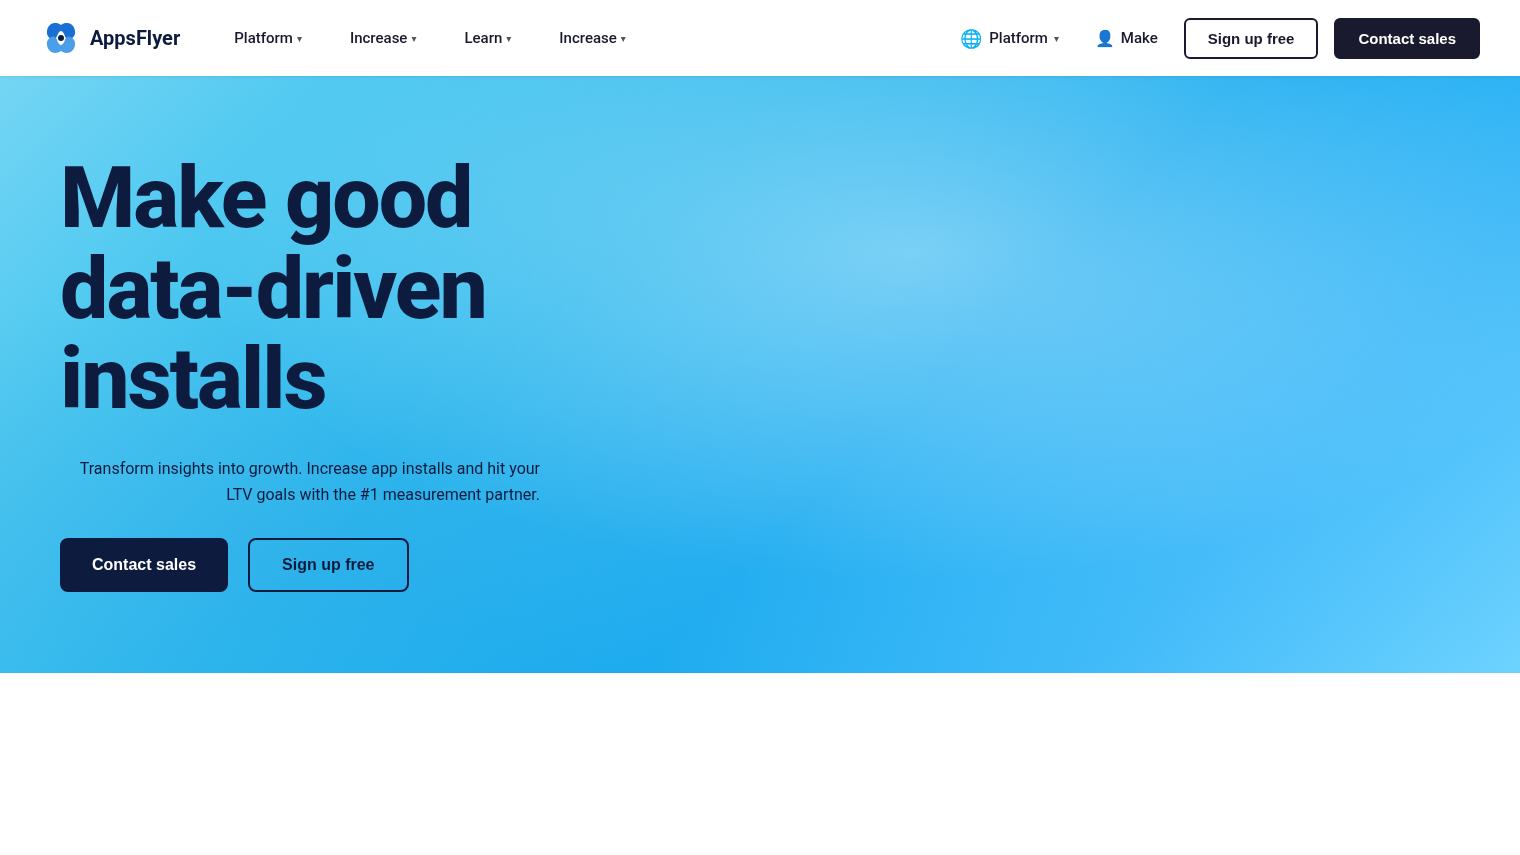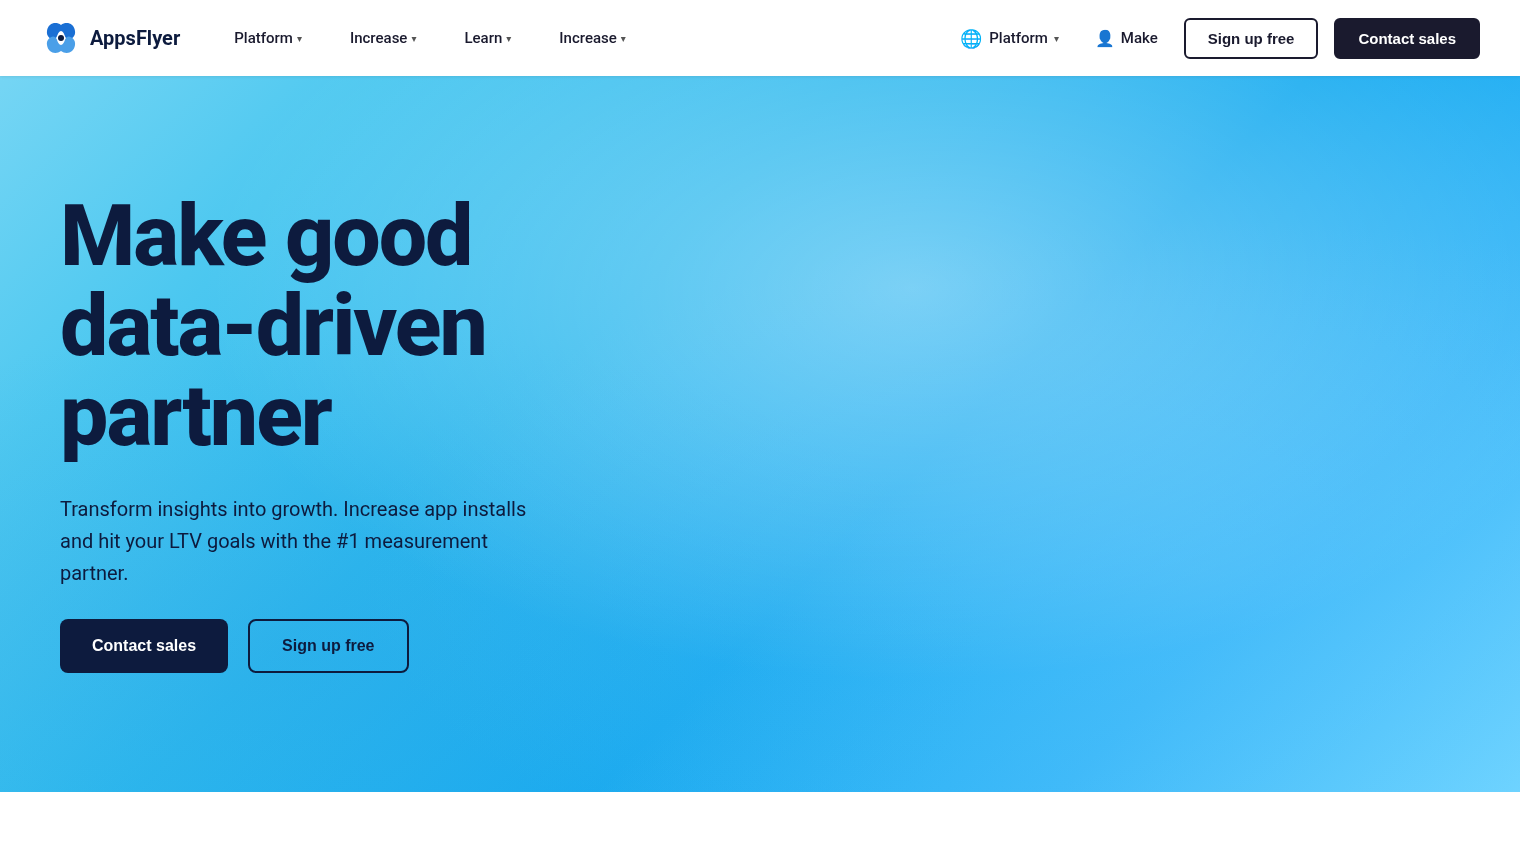--- a/index.html
+++ b/index.html
@@ -115,21 +115,21 @@
       font-size: 15px;
       font-weight: 600;
       border-radius: 6px;
       cursor: pointer;
       white-space: nowrap;
     }
 
     
     .hero {
       width: 100%;
-      height: 792px;
+      height: 673px;
       background: linear-gradient(135deg, #7dd8f5 0%, #4dc8f0 20%, #2bb8ee 40%, #1aacf0 60%, #3bb8f8 80%, #6fd4ff 100%);
       position: relative;
       display: flex;
       align-items: center;
       padding-top: 72px;
     }
 
     .hero::before {
       content: '';
       position: absolute;
@@ -151,26 +151,27 @@
     .hero-headline {
       font-size: 86px;
       font-weight: 800;
       line-height: 1.05;
       color: #0d1b3e;
       letter-spacing: -2px;
       margin-bottom: 32px;
     }
 
     .hero-subtitle {
-      font-size: 20px;
+      font-size: 16px;
       font-weight: 400;
       color: #0d1b3e;
       line-height: 1.6;
       max-width: 480px;
       margin-bottom: 30px;
+      text-align: right;
     }
 
     .hero-buttons {
       display: flex;
       gap: 20px;
       align-items: center;
     }
 
     .btn-contact-hero {
       padding: 18px 32px;
@@ -242,21 +243,21 @@
     <button class="btn-signup-nav">Sign up free</button>
     <button class="btn-contact-nav">Contact sales</button>
   </div>
 </nav>
 
 <section class="hero">
   <div class="hero-content">
     <h1 class="hero-headline">
       <span>Make good</span><br>
       <span>data-driven</span><br>
-      <span>partner</span>
+      <span>installs</span>
     </h1>
     <p class="hero-subtitle">Transform insights into growth. Increase app installs and hit your LTV goals with the #1 measurement partner.</p>
     <div class="hero-buttons">
       <button class="btn-contact-hero">Contact sales</button>
       <button class="btn-signup-hero">Sign up free</button>
     </div>
   </div>
 </section>
 
 </body></html>

